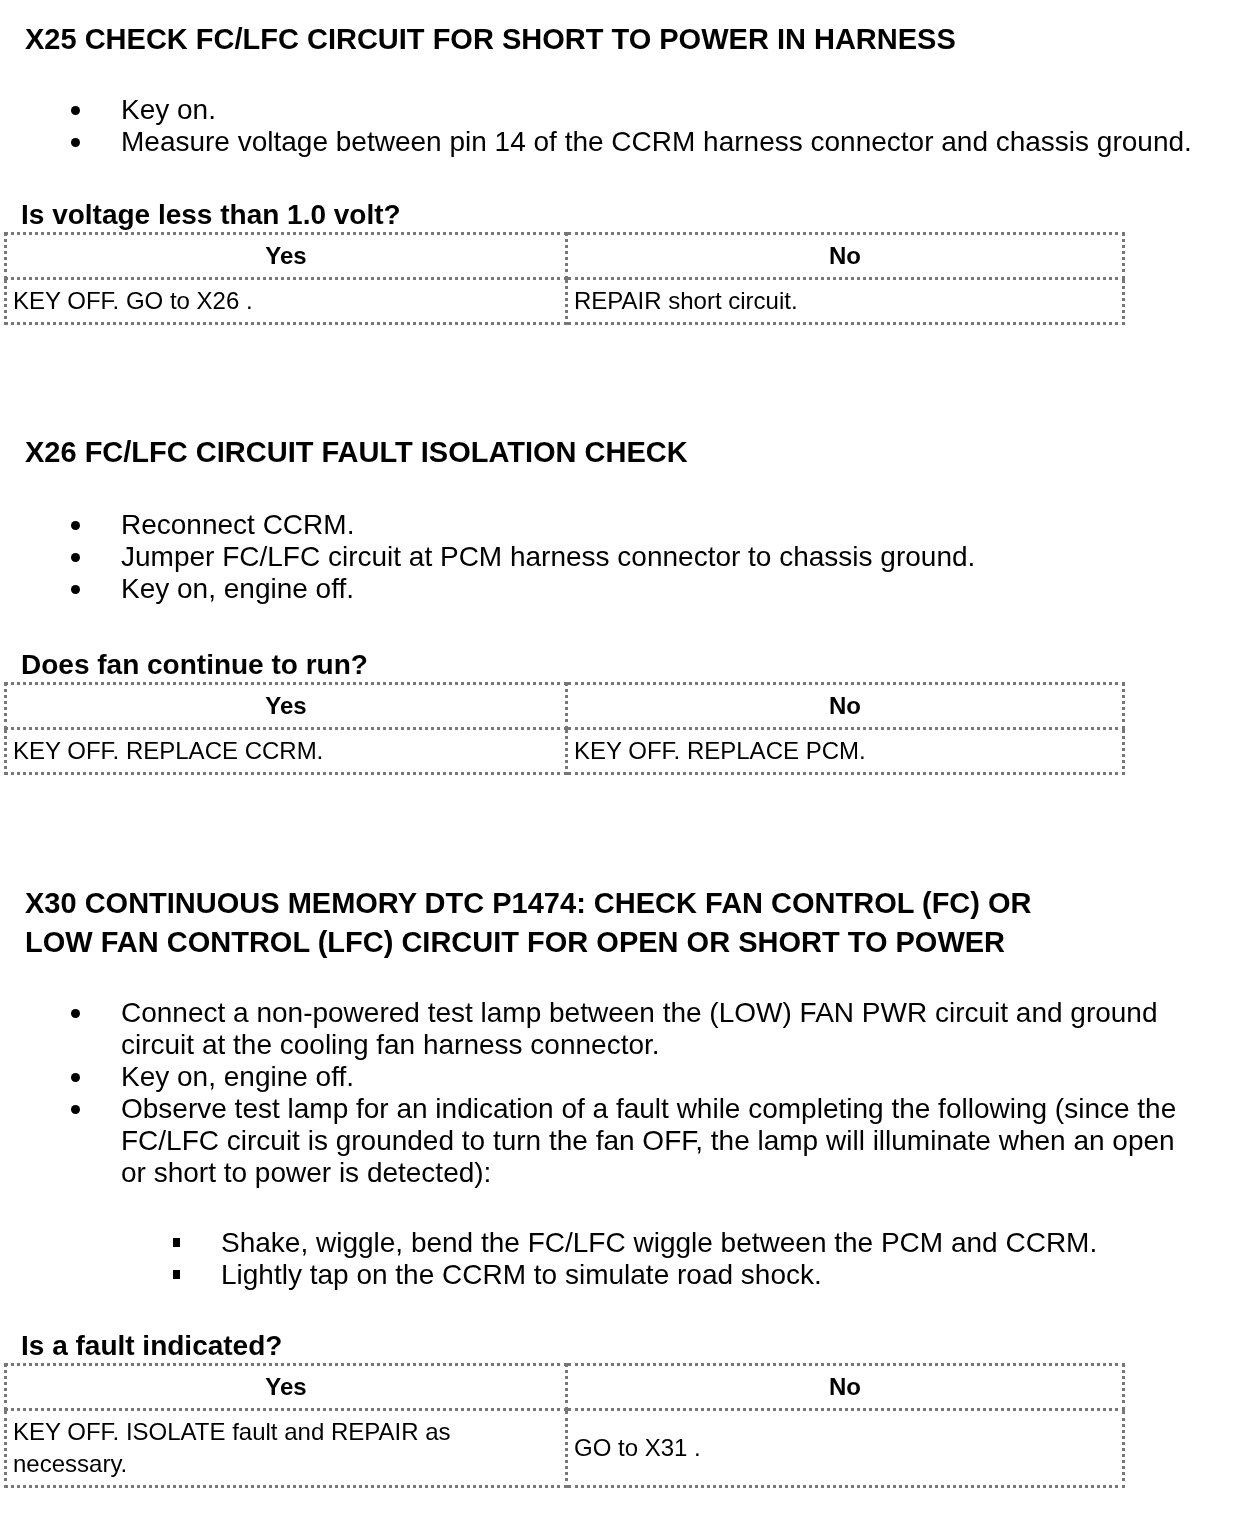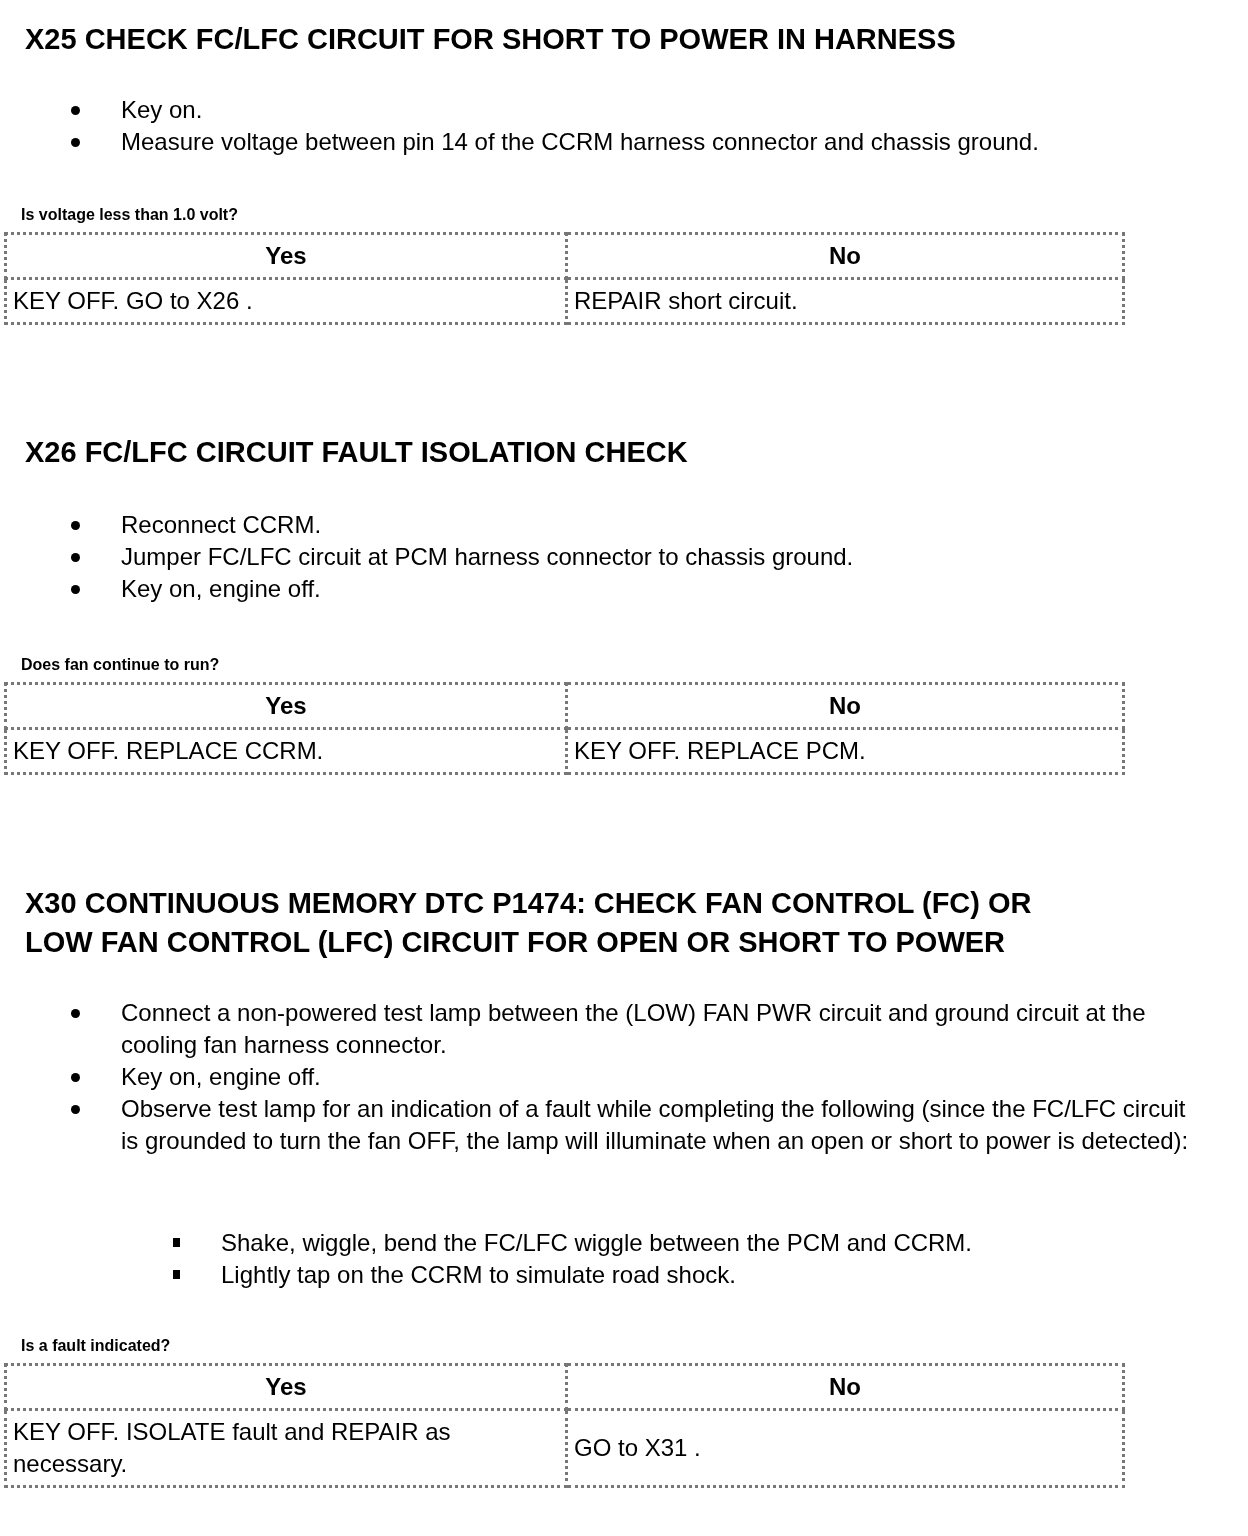--- a/index.html
+++ b/index.html
@@ -7,33 +7,33 @@
     width: 1248px; height: 1536px; position: relative; overflow: hidden;
     font-family: "Liberation Sans", sans-serif; color: #000;
   }
   .heading {
     position: absolute; left: 21px; margin: 4px;
     font-weight: bold; font-size: 29px; line-height: 39px;
     letter-spacing: 0px; white-space: nowrap;
   }
   .bullets { position: absolute; left: 0; margin: 0; padding: 0; list-style: none; }
   .bullets li {
-    position: relative; padding-left: 121px; font-size: 24px; line-height: 32px;
+    position: relative; padding-left: 121px; font-size: 28px; line-height: 32px;
     width: 1080px; white-space: normal;
   }
   .bullets li .dot {
     position: absolute; left: 71px; top: 12px; width: 9px; height: 9px;
     border-radius: 50%; background: #000;
   }
   .sub li { padding-left: 221px; }
   .sub li .sq {
     position: absolute; left: 173px; top: 11px; width: 7px; height: 9px; background: #000;
   }
   .question {
-    position: absolute; left: 21px; font-weight: bold; font-size: 16px; line-height: 28px;
+    position: absolute; left: 21px; font-weight: bold; font-size: 28px; line-height: 28px;
     white-space: nowrap;
   }
   table.yn {
     position: absolute; left: 4px; border-collapse: collapse; width: 1121px;
     table-layout: fixed;
   }
   table.yn td, table.yn th {
     border: 3px dotted #777; font-size: 24px; line-height: 32px; padding: 0 6px;
     vertical-align: middle;
   }

